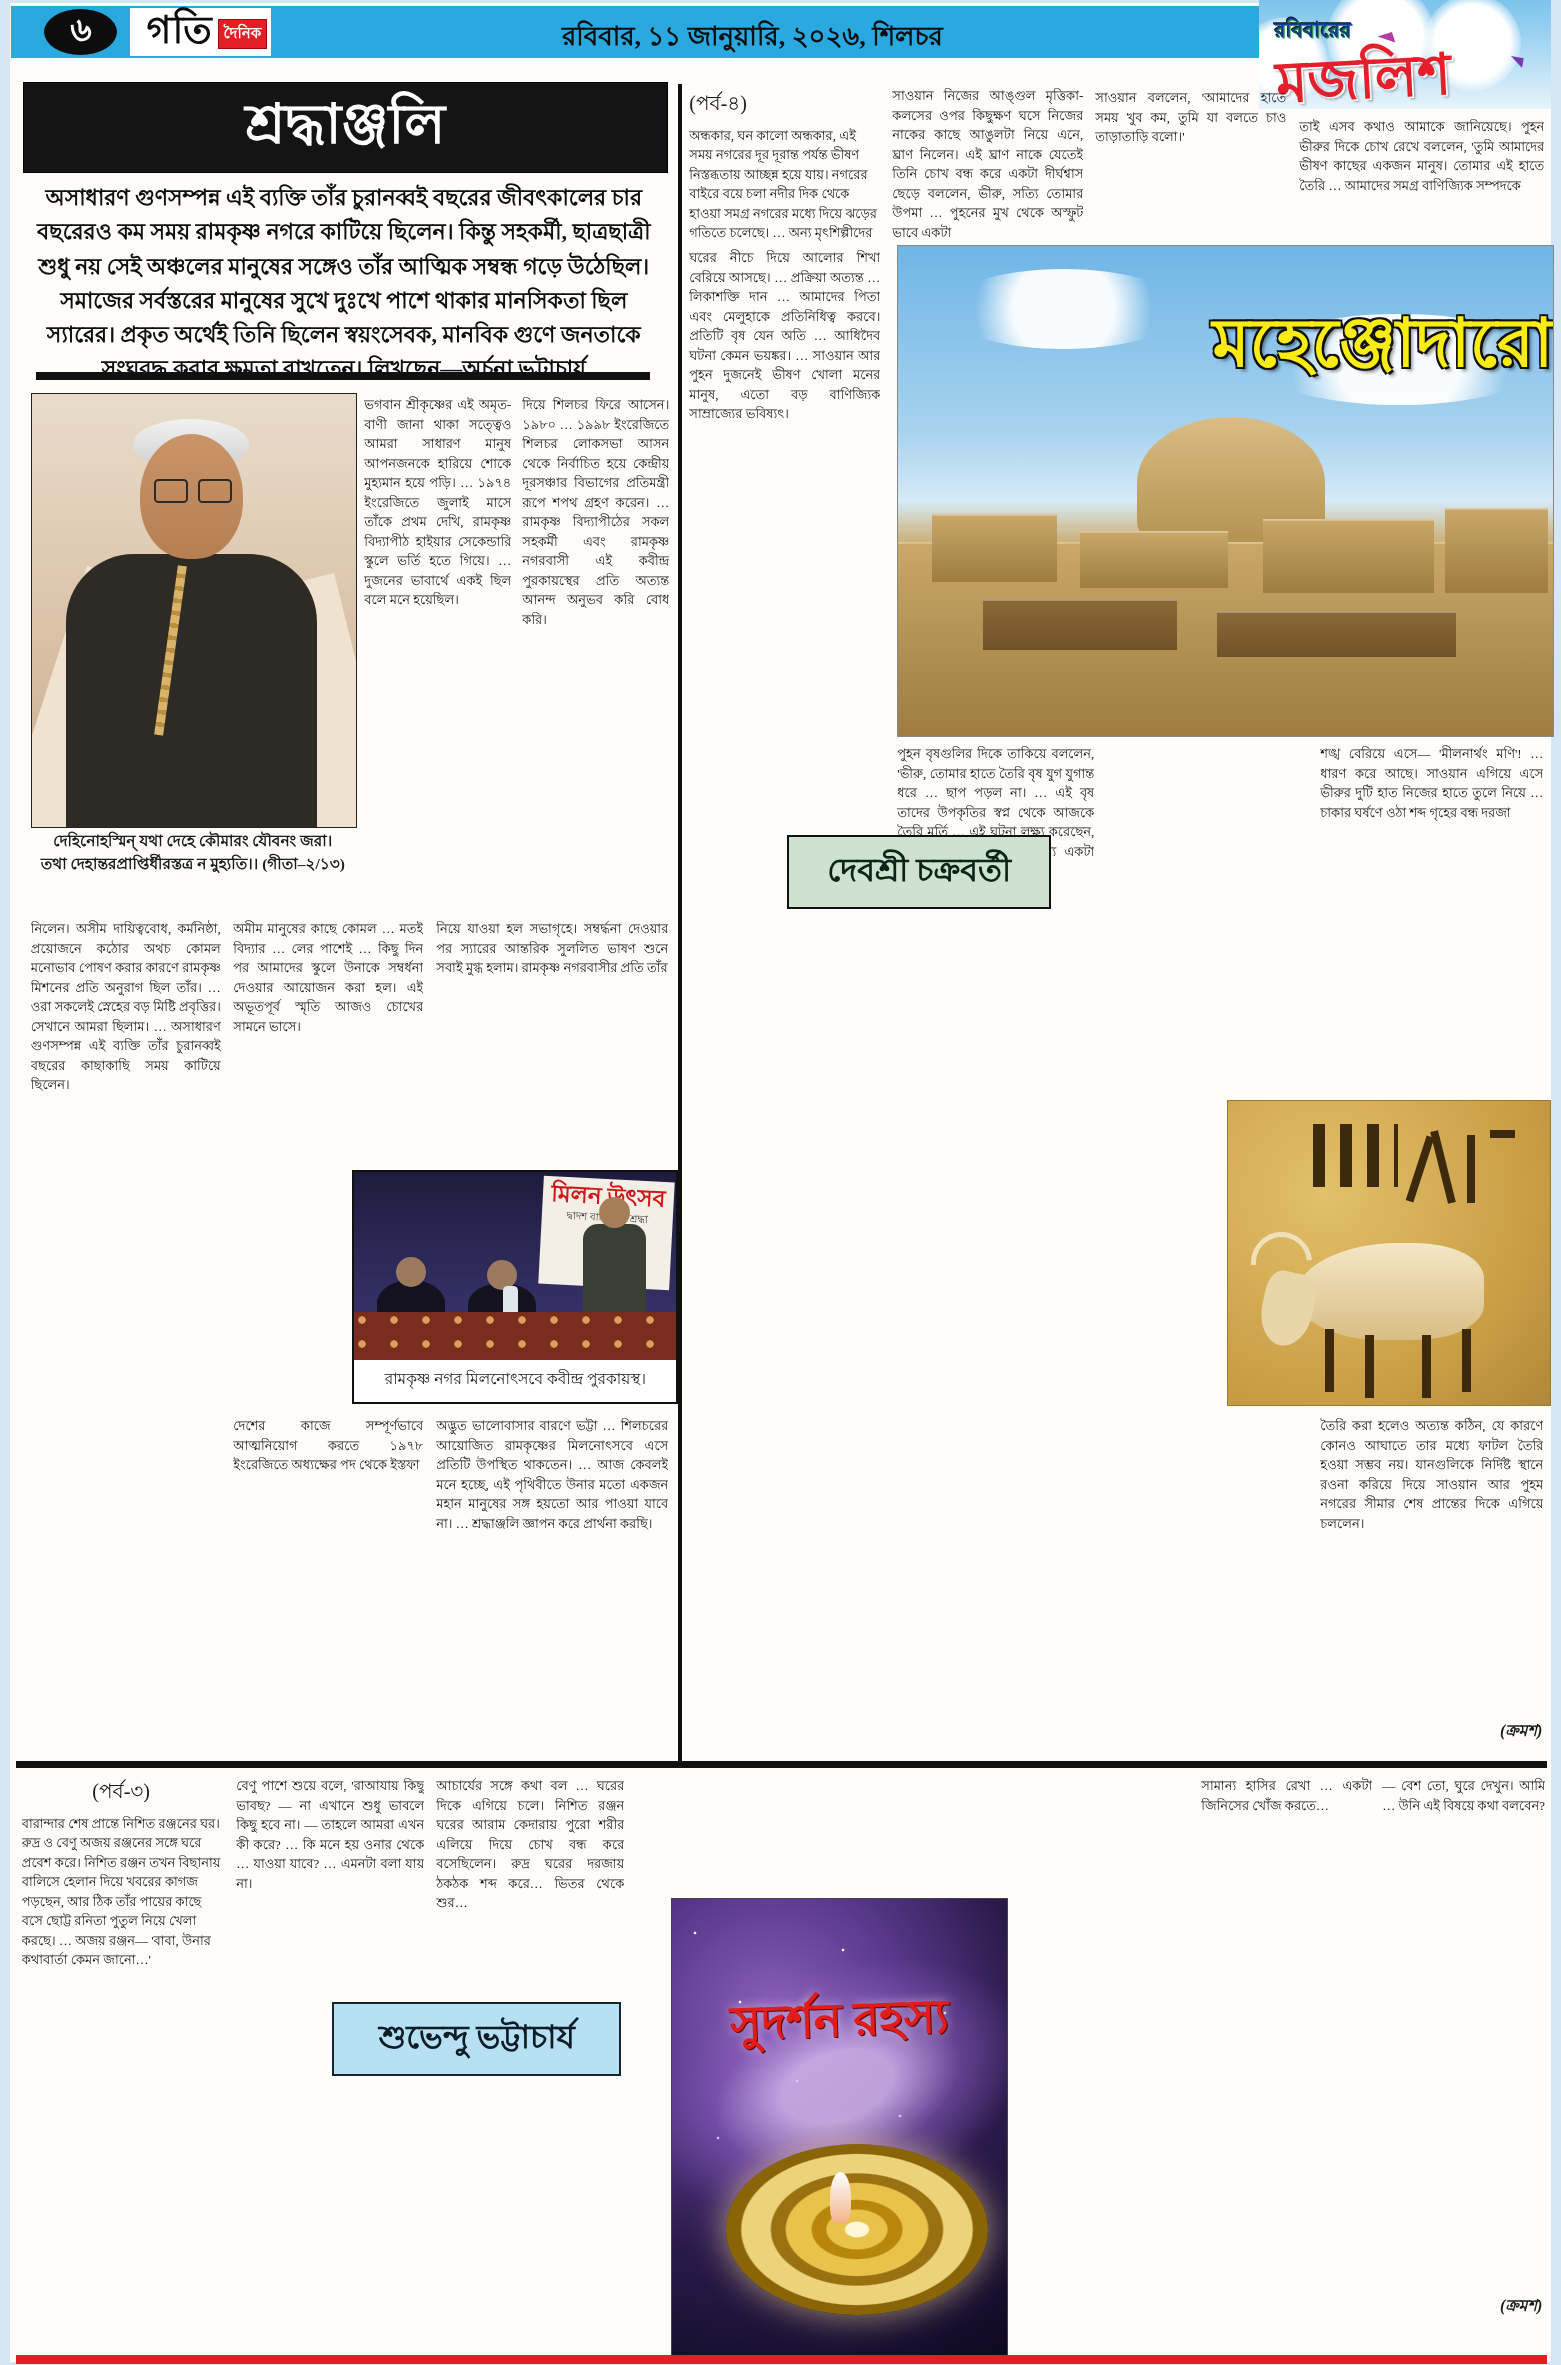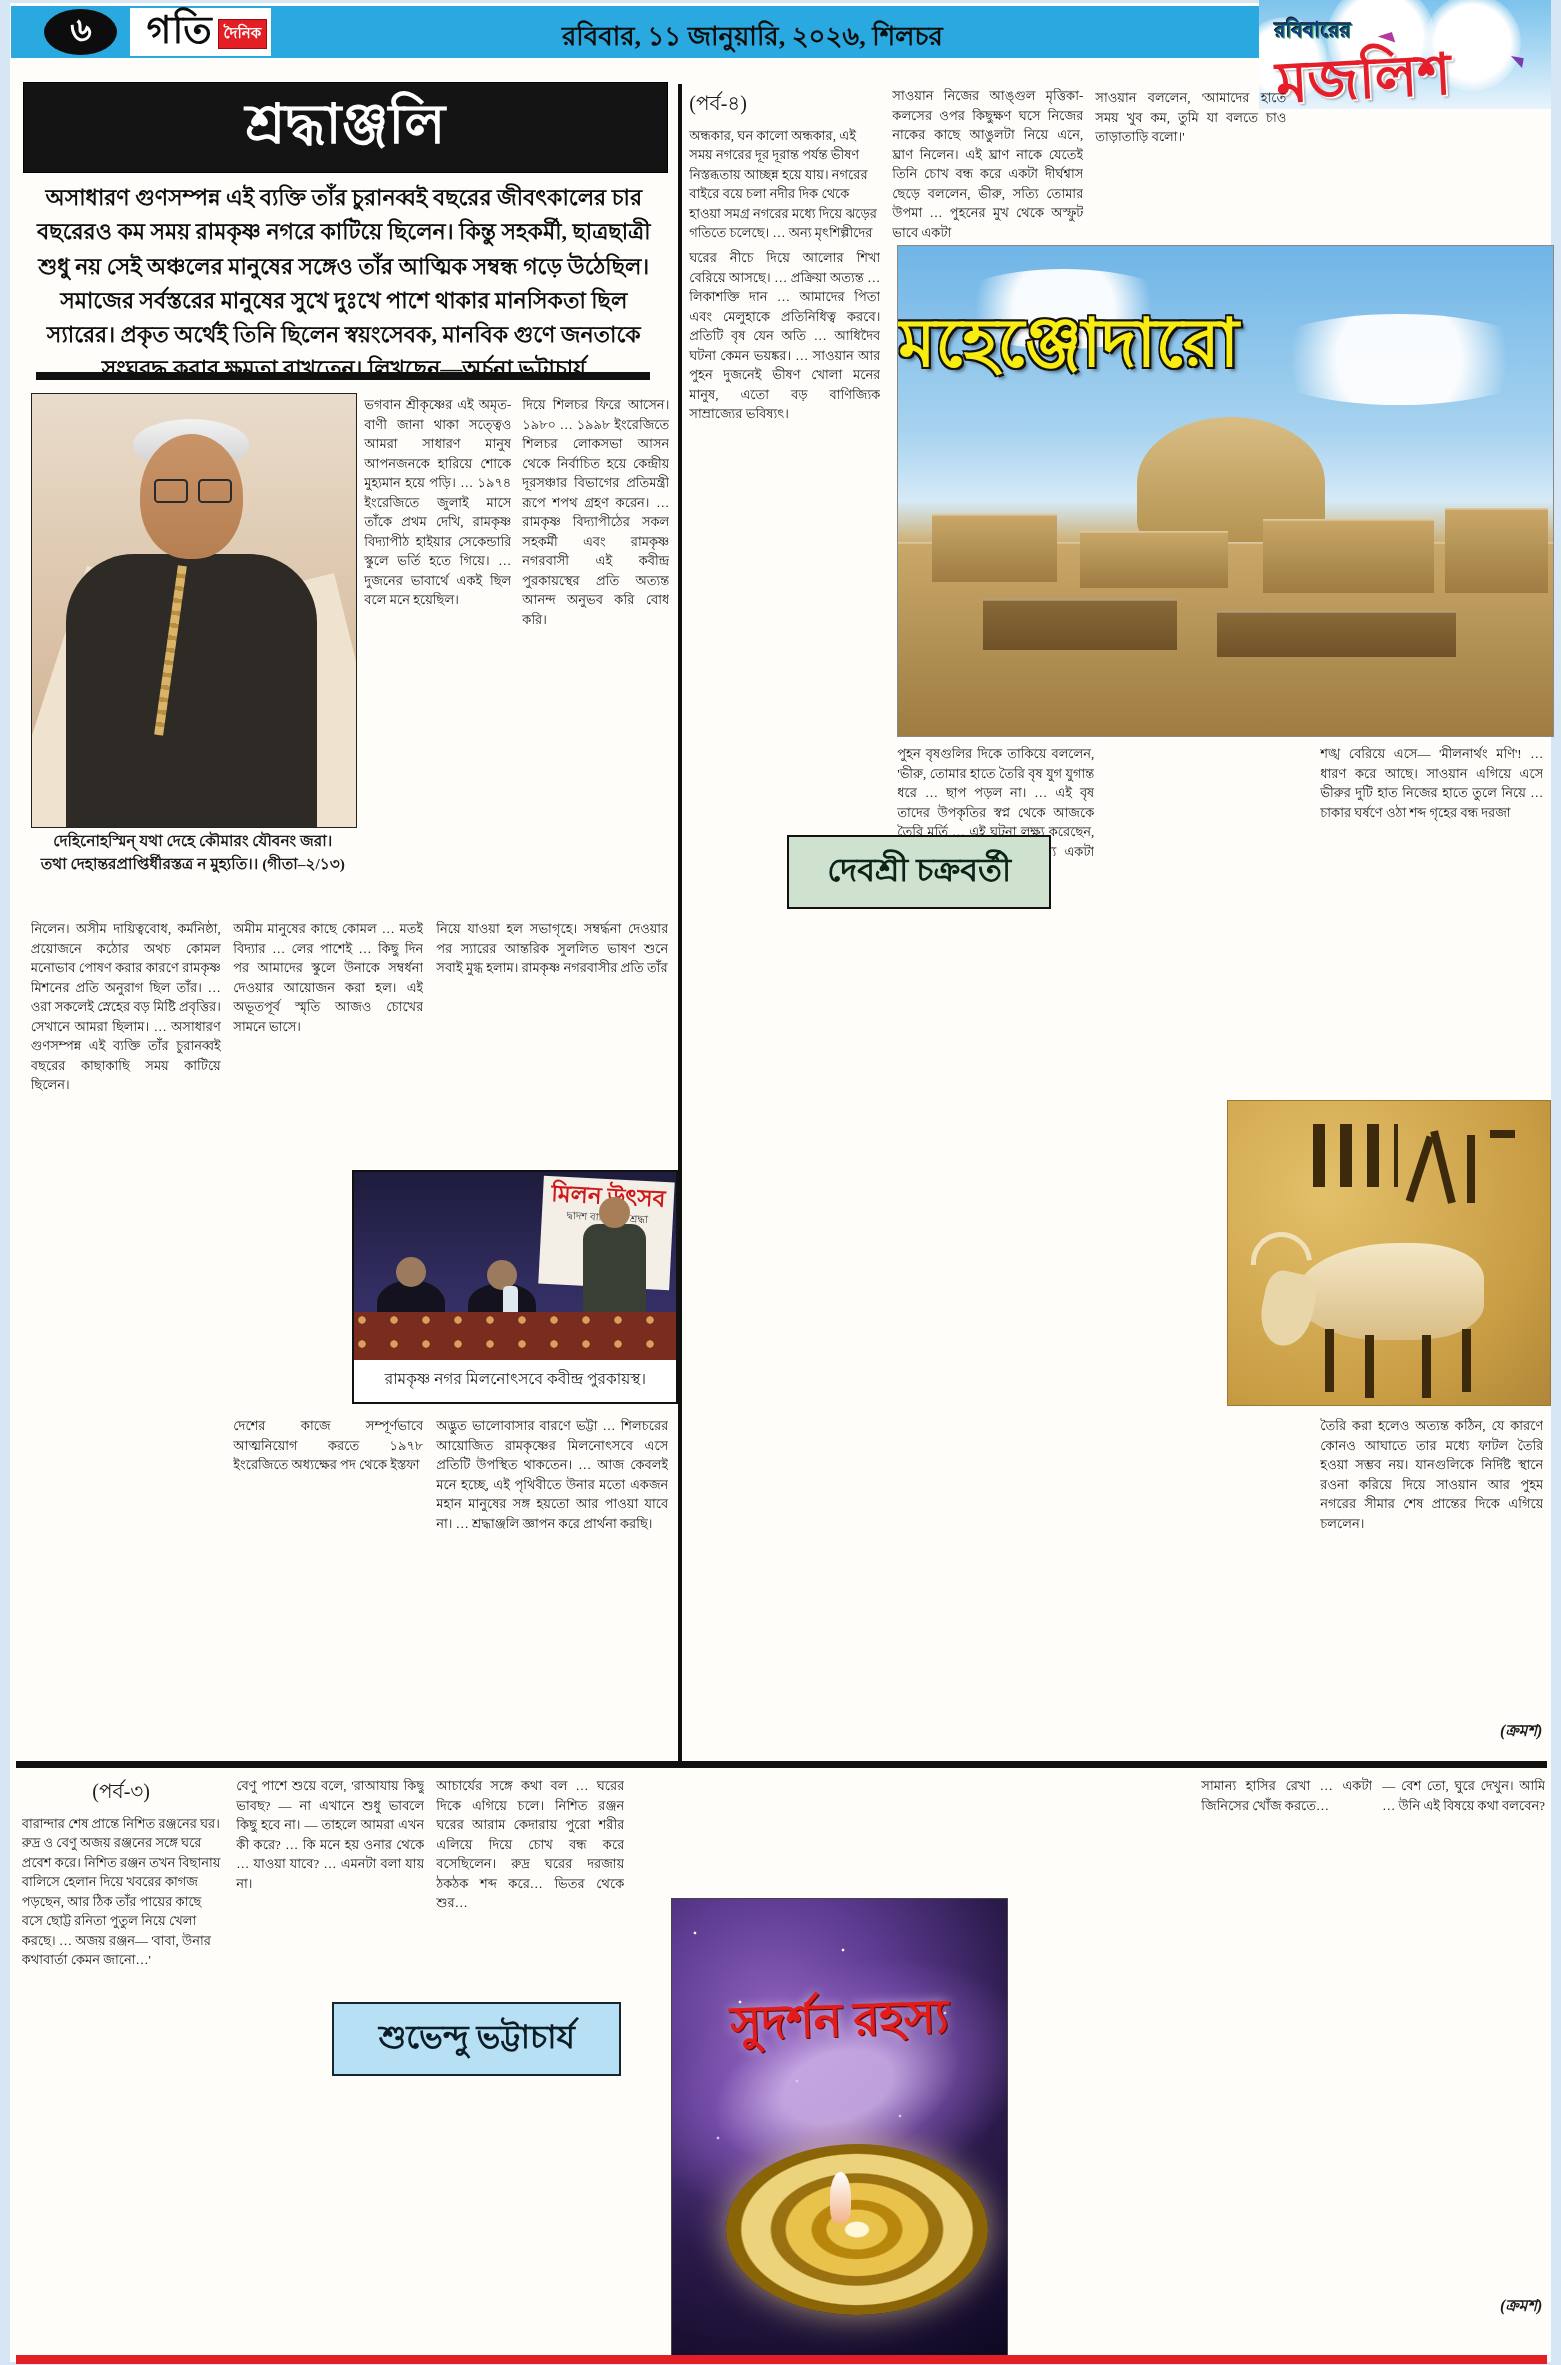--- a/index.html
+++ b/index.html
@@ -81,21 +81,21 @@
   .stage-cap{position:absolute;left:0;top:188px;width:100%;height:40px;display:flex;align-items:center;justify-content:center;
     font-size:15.4px;font-weight:normal;}
 
   
   .mohenjo-fig{position:absolute;left:887px;top:242px;width:655px;height:490px;border:1.1px solid #888;overflow:hidden;
     background:linear-gradient(180deg,#6fb5e6 0%,#a8d3ef 38%,#d6eaf7 52%,#cdb37c 60%,#c3a266 78%,#a8854b 100%);}
   .cloud{position:absolute;border-radius:50%;background:radial-gradient(circle,rgba(255,255,255,.95) 0 40%,rgba(255,255,255,0) 70%);}
   .stupa{position:absolute;left:239px;top:171px;width:188px;height:131px;border-radius:50% 50% 20% 20%;
     background:linear-gradient(180deg,#d9bd84,#b3914f);}
   .ruin{position:absolute;background:linear-gradient(180deg,#c9a869,#9e7c42);box-shadow:inset 0 1.7px 0 rgba(255,255,255,.35);}
-  .mohenjo-title{position:absolute;left:0;top:46px;width:100%;text-align:left;font-size:67px;font-weight:bold;color:#f8ec12;
+  .mohenjo-title{position:absolute;left:0;top:46px;width:100%;text-align:right;font-size:67px;font-weight:bold;color:#f8ec12;
     text-shadow:2.3px 2.3px 0 #111,-1.7px -1.7px 0 #111,1.7px -1.7px 0 #111,-1.7px 1.7px 0 #111,4px 4px 3.4px rgba(0,0,0,.4);}
   .byline-green{position:absolute;left:777px;top:832px;width:260px;height:70px;background:#cfe2cf;border:2.8px solid #111;
     display:flex;align-items:center;justify-content:center;font-size:32px;font-weight:bold;color:#0c2418;}
   .seal-fig{position:absolute;left:1217px;top:1097px;width:322px;height:304px;border:1.1px solid #9a7a33;overflow:hidden;
     background:radial-gradient(circle at 30% 30%,#e3c06a,#c89c43 70%,#b0873a 100%);}
   .seal-bars{position:absolute;left:85px;top:23px;width:85px;height:63px;
     background:repeating-linear-gradient(90deg,#3d2a0d 0 12.5px,transparent 12.5px 27px);}
   .seal-glyph{position:absolute;background:#3d2a0d;}
   .bull-body{position:absolute;left:68px;top:142px;width:188px;height:97px;border-radius:60% 40% 40% 50%;
     background:linear-gradient(180deg,#f4e7c6,#d9bd84);}
@@ -210,20 +210,21 @@
     </div>
     <div class="stage-cap">রামকৃষ্ণ নগর মিলনোৎসবে কবীন্দ্র পুরকায়স্থ।</div>
   </div>
 
   <div class="col" style="left:679px;top:85px;width:191px;height:154px;overflow:hidden;">
     <span class="part-label" style="text-align:left;">(পর্ব-৪)</span>
     <span class="bodytxt">অন্ধকার, ঘন কালো অন্ধকার, এই সময় নগরের দূর দূরান্ত পর্যন্ত ভীষণ নিস্তব্ধতায় আচ্ছন্ন হয়ে যায়। নগরের বাইরে বয়ে চলা নদীর দিক থেকে হাওয়া সমগ্র নগরের মধ্যে দিয়ে ঝড়ের গতিতে চলেছে। … অন্য মৃৎশিল্পীদের পক্ষে করা সম্ভব নয়।</span>
   </div>
   <div class="col bodytxt" style="left:882px;top:83px;width:191px;height:154px;overflow:hidden;">সাওয়ান নিজের আঙ্গুল মৃত্তিকা-কলসের ওপর কিছুক্ষণ ঘসে নিজের নাকের কাছে আঙুলটা নিয়ে এনে, ঘ্রাণ নিলেন। এই ঘ্রাণ নাকে যেতেই তিনি চোখ বন্ধ করে একটা দীর্ঘশ্বাস ছেড়ে বললেন, ভীরু, সত্যি তোমার উপমা … পুহনের মুখ থেকে অস্ফুট ভাবে একটা</div>
   <div class="col bodytxt" style="left:1085px;top:85px;width:191px;height:154px;overflow:hidden;">সাওয়ান বললেন, 'আমাদের হাতে সময় খুব কম, তুমি যা বলতে চাও তাড়াতাড়ি বলো।'</div>
+  <div class="col bodytxt" style="left:1289px;top:114px;width:245px;height:125px;overflow:hidden;">তাই এসব কথাও আমাকে জানিয়েছে। পুহন ভীরুর দিকে চোখ রেখে বললেন, 'তুমি আমাদের ভীষণ কাছের একজন মানুষ। তোমার এই হাতে তৈরি … আমাদের সমগ্র বাণিজ্যিক সম্পদকে</div>
 
   <div class="mohenjo-fig">
     <div class="cloud" style="left:46px;top:23px;width:239px;height:80px;"></div>
     <div class="cloud" style="left:353px;top:68px;width:296px;height:91px;"></div>
     <div class="stupa"></div>
     <div class="ruin" style="left:0px;top:296px;width:655px;height:194px;"></div>
     <div class="ruin" style="left:34px;top:268px;width:125px;height:68px;"></div>
     <div class="ruin" style="left:182px;top:285px;width:148px;height:57px;"></div>
     <div class="ruin" style="left:365px;top:273px;width:171px;height:74px;"></div>
     <div class="ruin" style="left:547px;top:262px;width:103px;height:85px;"></div>

